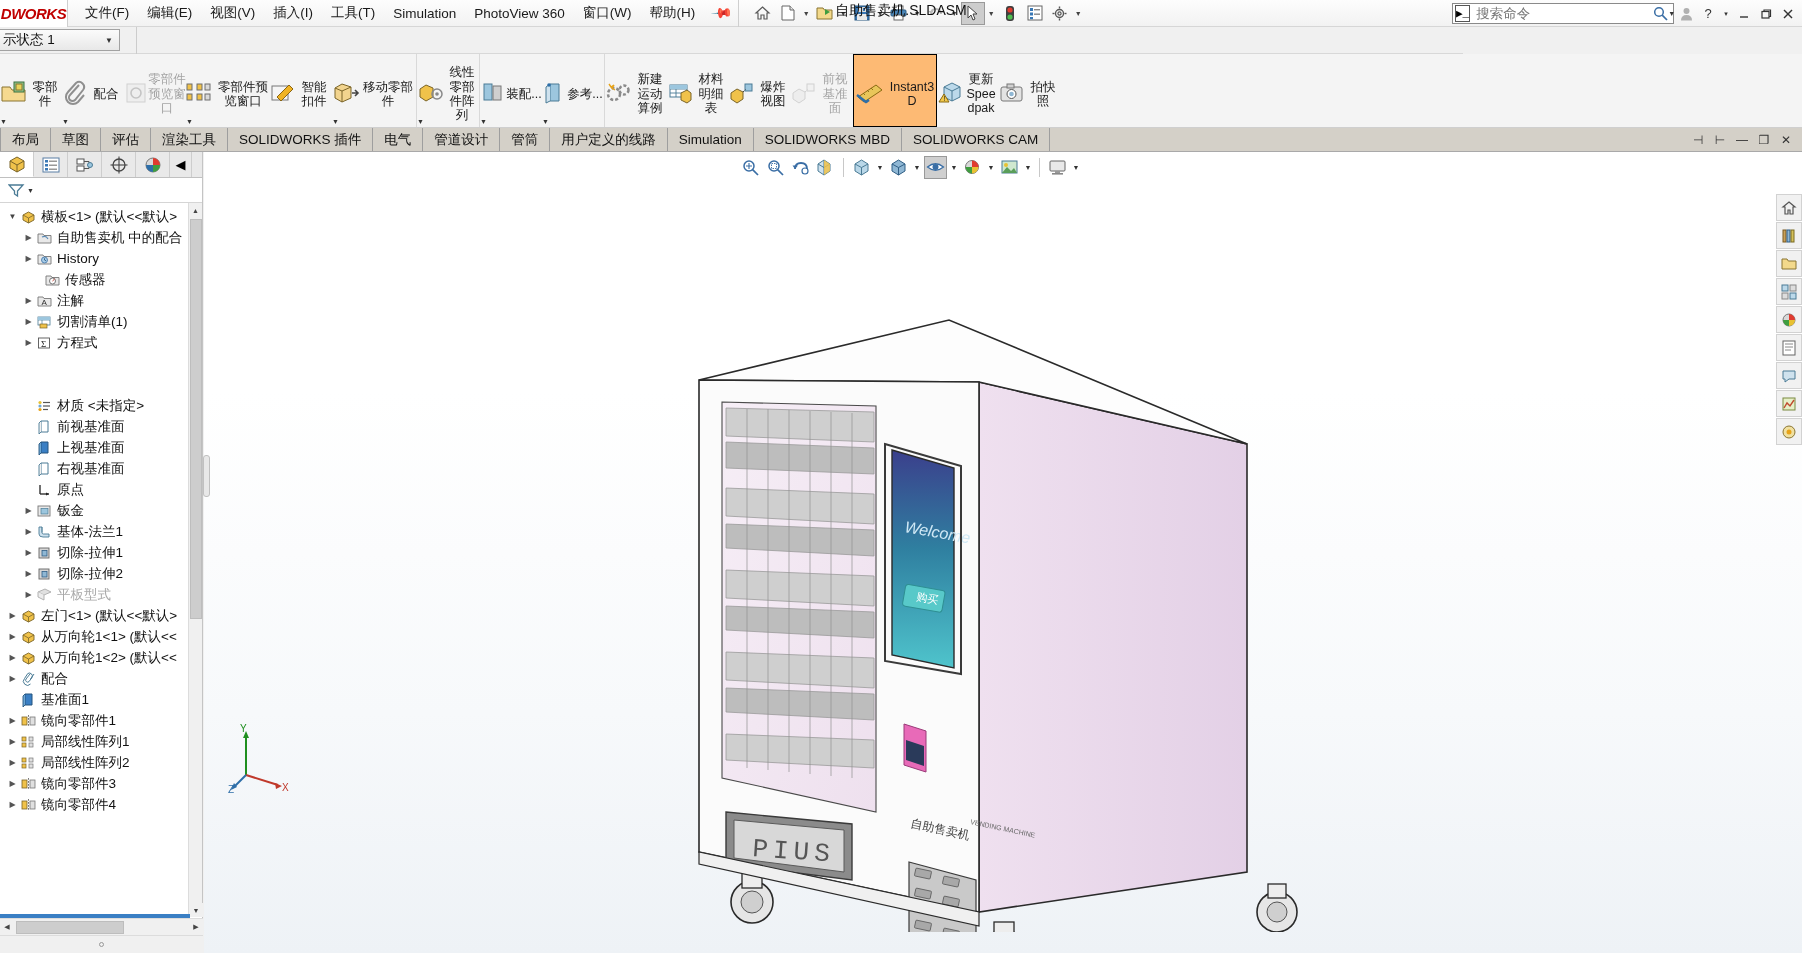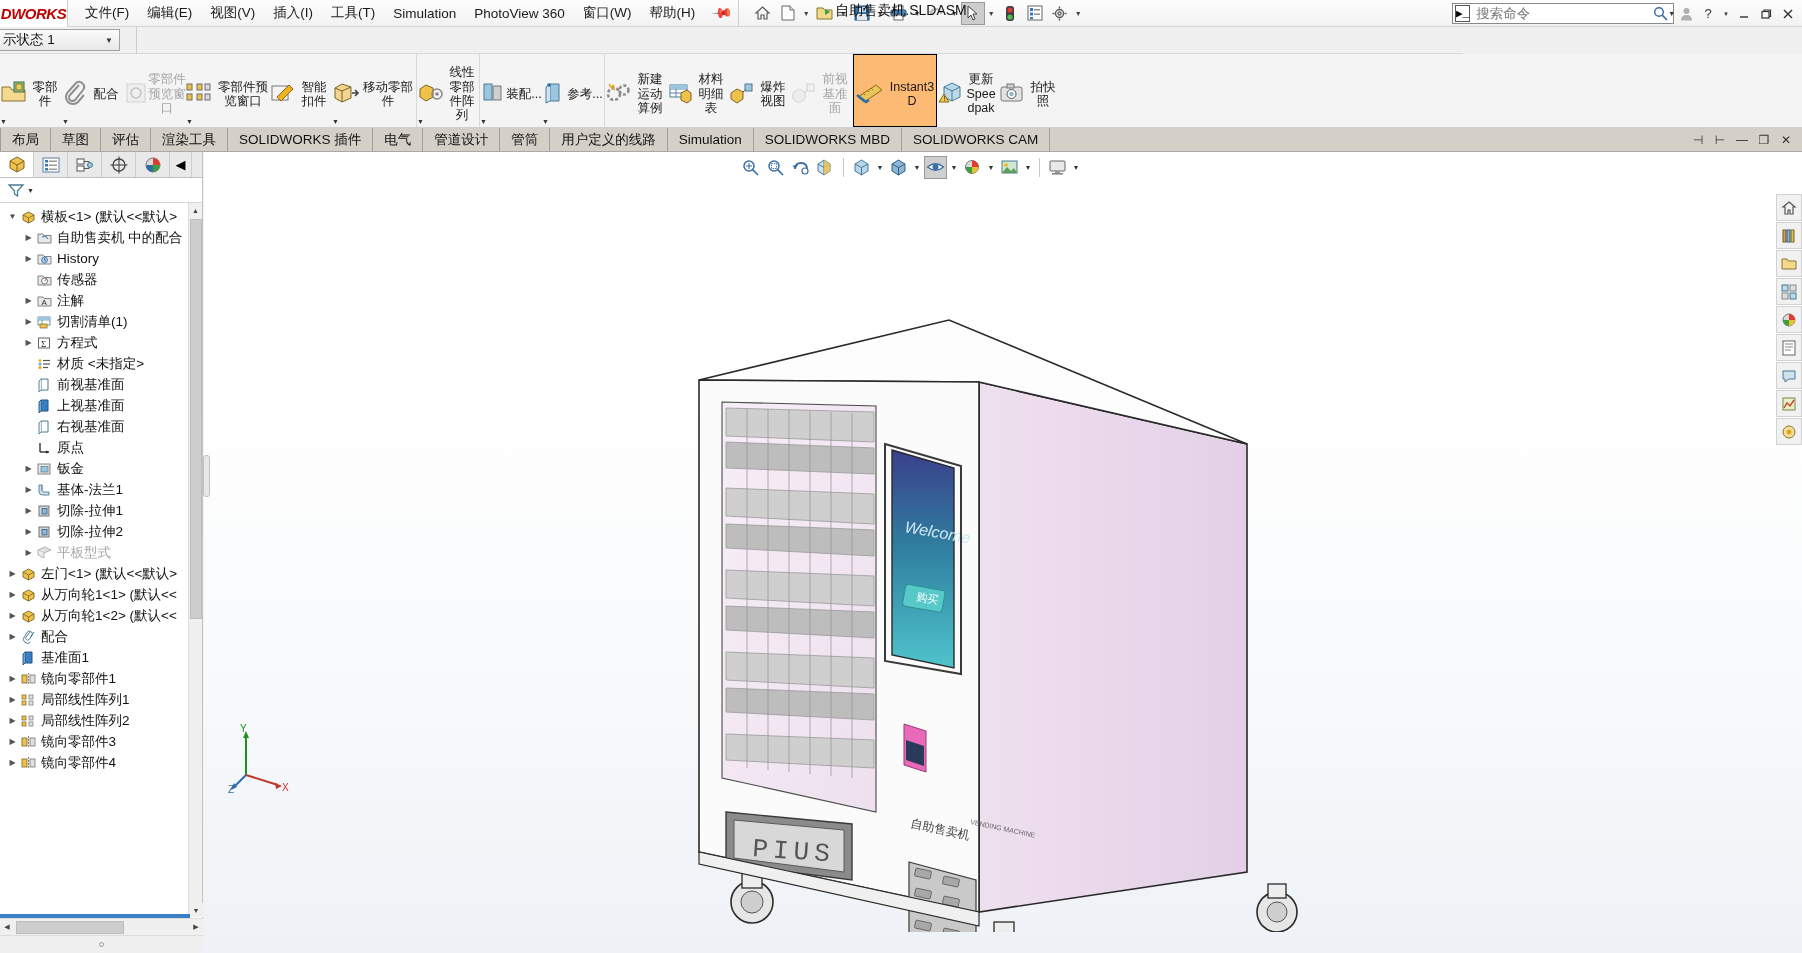--- a/index.html
+++ b/index.html
@@ -685,21 +685,21 @@
           <span class="tarrow">▶</span>
           <span class="ticon">
             <svg width="15" height="14" viewBox="0 0 15 14">
               <path d="M1 3 H6 L7 4.5 H14 V12 H1 Z" fill="#e9e9e9" stroke="#777" stroke-width="0.9"></path>
               <circle cx="7.5" cy="8" r="3" fill="#a8cde8" stroke="#3a6ea5" stroke-width="0.8"></circle>
               <path d="M7.5 6.2 V8 L9 8.8" stroke="#24557f" stroke-width="0.8" fill="none"></path>
             </svg>
           </span>
           <span class="tlabel">History</span>
         </div>
-        <div class="tnode" style="padding-left: 22px;">
+        <div class="tnode" style="padding-left: 30px;">
           <span class="tarrow"></span>
           <span class="ticon">
             <svg width="15" height="14" viewBox="0 0 15 14">
               <path d="M1 3 H6 L7 4.5 H14 V12 H1 Z" fill="#e9e9e9" stroke="#777" stroke-width="0.9"></path>
               <circle cx="7.5" cy="8" r="3" fill="#fff" stroke="#555" stroke-width="0.8"></circle>
               <line x1="7.5" y1="8" x2="9.6" y2="6" stroke="#c0392b" stroke-width="1"></line>
             </svg>
           </span>
           <span class="tlabel">传感器</span>
         </div>
@@ -729,21 +729,21 @@
         <div class="tnode" style="padding-left: 22px;">
           <span class="tarrow">▶</span>
           <span class="ticon">
             <svg width="15" height="14" viewBox="0 0 15 14">
               <rect x="1.5" y="2" width="11" height="10" fill="#fff" stroke="#555" stroke-width="0.9"></rect>
               <text x="4" y="10.5" font-size="9" font-family="serif" fill="#222">Σ</text>
             </svg>
           </span>
           <span class="tlabel">方程式</span>
         </div>
-        <div class="tnode" style="padding-left: 22px;">
+        <div class="tnode" style="padding-left: 22px; margin-top: 42px;">
           <span class="tarrow"></span>
           <span class="ticon">
             <svg width="15" height="14" viewBox="0 0 15 14">
               <circle cx="3" cy="3.5" r="1.6" fill="#e8c132"></circle>
               <circle cx="3" cy="7" r="1.6" fill="#6fa8d4"></circle>
               <circle cx="3" cy="10.5" r="1.6" fill="#e8a317"></circle>
               <line x1="6" y1="3.5" x2="13" y2="3.5" stroke="#555" stroke-width="1.2"></line>
               <line x1="6" y1="7" x2="13" y2="7" stroke="#555" stroke-width="1.2"></line>
               <line x1="6" y1="10.5" x2="11" y2="10.5" stroke="#555" stroke-width="1.2"></line>
             </svg>

